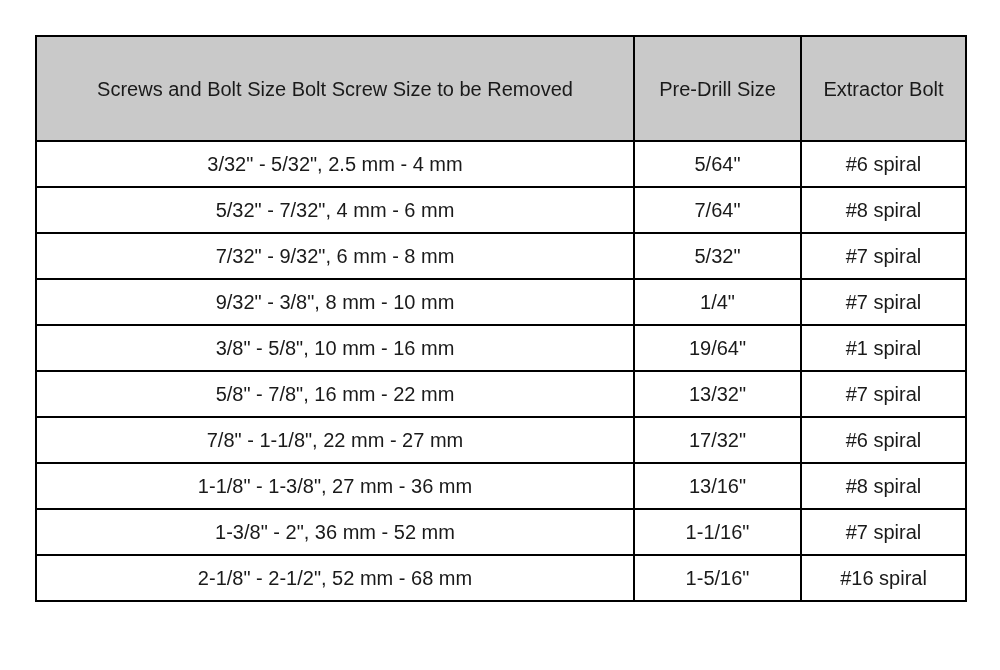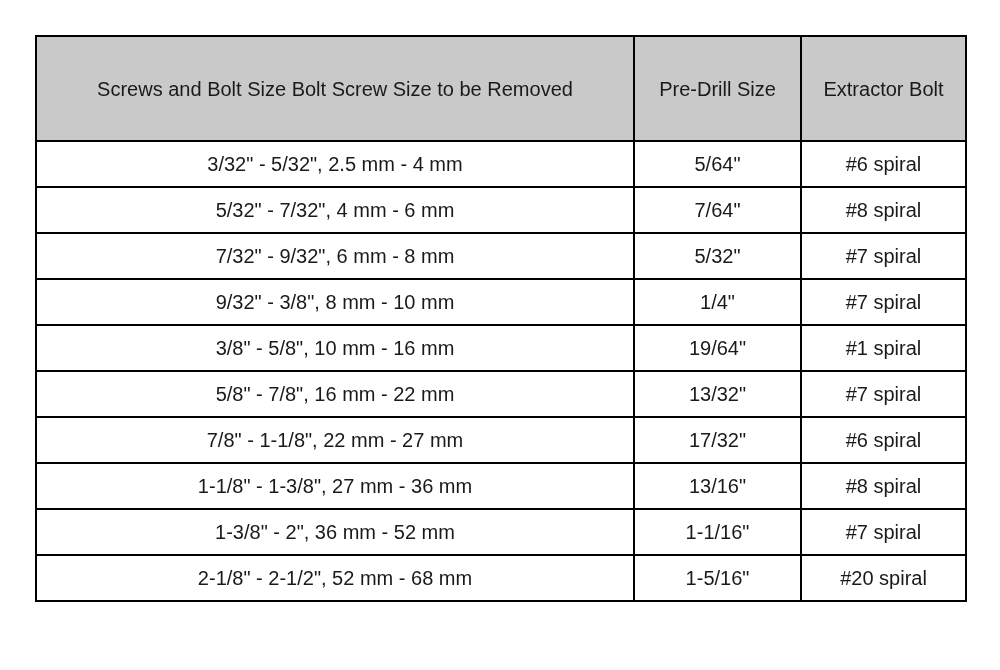--- a/index.html
+++ b/index.html
@@ -105,17 +105,17 @@
         <td>#8 spiral</td>
       </tr>
       <tr>
         <td>1-3/8" - 2", 36 mm - 52 mm</td>
         <td>1-1/16"</td>
         <td>#7 spiral</td>
       </tr>
       <tr>
         <td>2-1/8" - 2-1/2", 52 mm - 68 mm</td>
         <td>1-5/16"</td>
-        <td>#20 spiral</td>
+        <td>#16 spiral</td>
       </tr>
     </tbody>
   </table>
 </div>
 
 </body></html>

